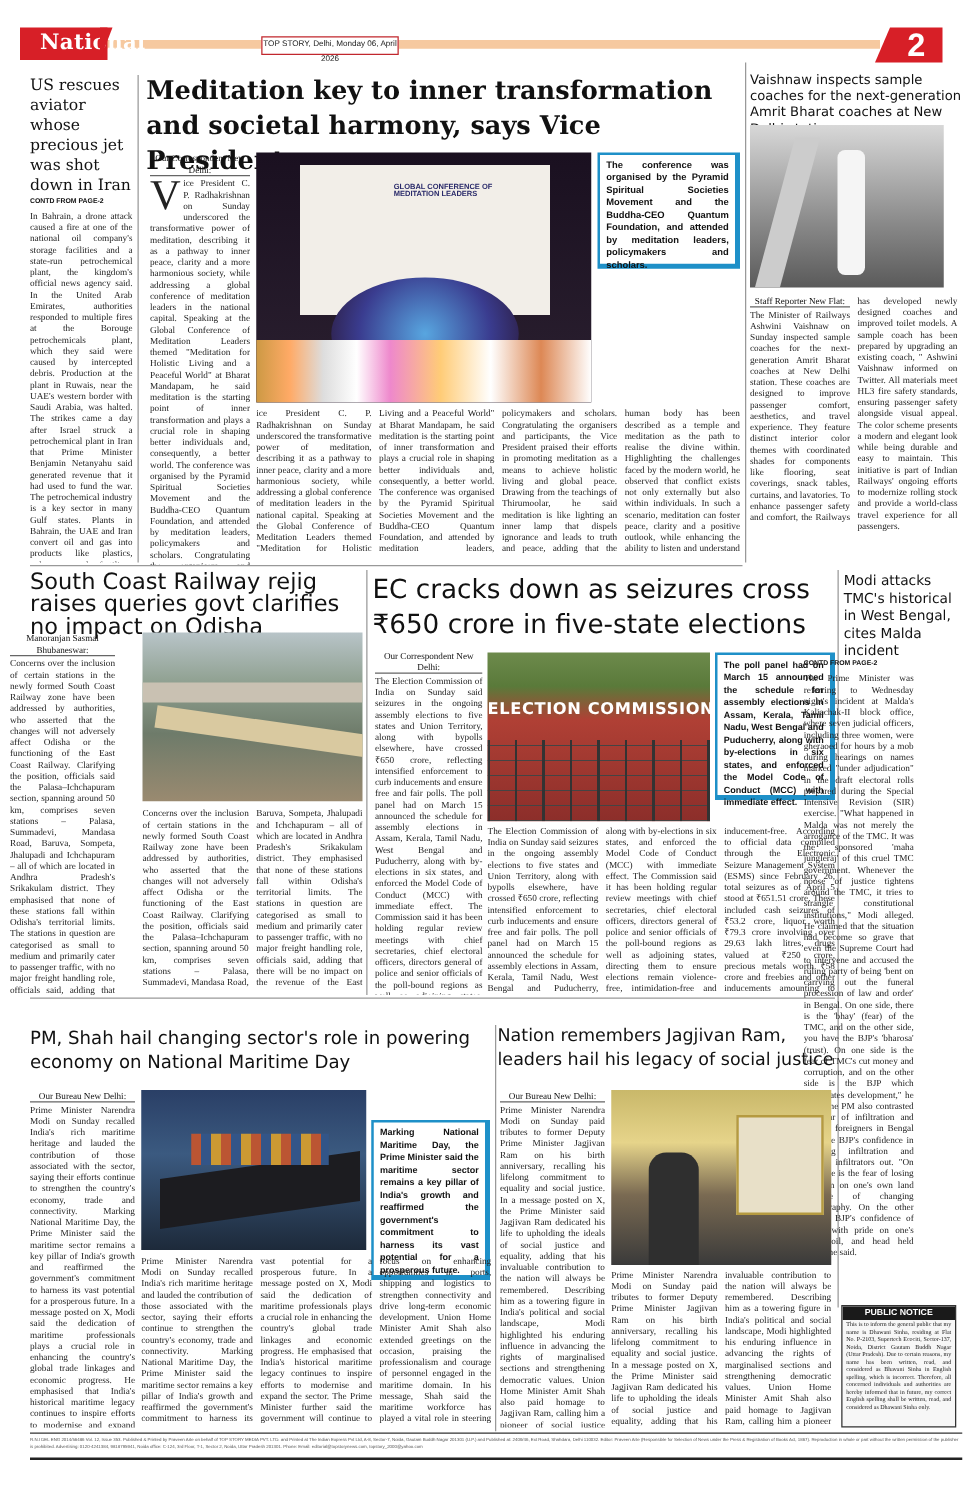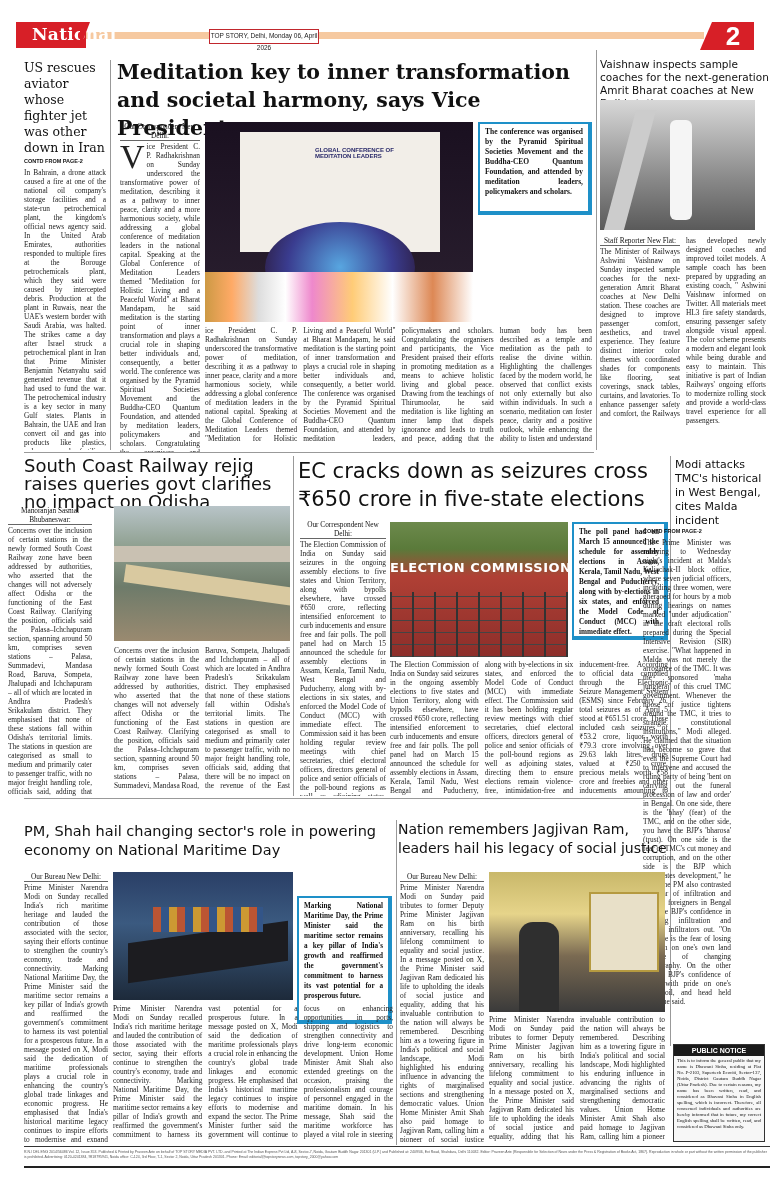--- a/index.html
+++ b/index.html
@@ -8,41 +8,41 @@
 .nat{left:16px;top:22px;width:70px;height:26px;background:#d71f27;color:#fff;font-family:"DejaVu Serif",serif;font-size:17px;font-weight:bold;padding:2px 16px;letter-spacing:.3px}
 .nat-tri{left:80px;top:22px;width:0;height:0;border-top:26px solid #d71f27;border-right:10px solid transparent}
 .band{left:84px;top:32px;width:620px;height:7px;background:#f6c9a0}
 .topstory{left:209px;top:29px;width:110px;height:15px;border:1.5px solid #c1272d;background:#fff;font-family:"Liberation Sans",sans-serif;font-size:6.5px;text-align:center;line-height:12px;color:#222}
 .pgnum{left:712px;top:22px;width:42px;height:28px;background:#d71f27;color:#fff;font-family:"Liberation Sans",sans-serif;font-weight:bold;font-size:26px;text-align:center;line-height:28px}
 .pgtri{left:700px;top:22px;border-bottom:28px solid #d71f27;border-left:12px solid transparent;width:0;height:0}
 .hl{font-family:"DejaVu Serif",serif;font-weight:bold;color:#111}
 .hl-sans{font-family:"DejaVu Sans",sans-serif;color:#111}
 .body{font-size:7.4px;line-height:9px;text-align:justify;color:#222}
 .byline{font-size:7.3px;line-height:9px;text-align:center;border-bottom:1px solid #666;margin-bottom:1px}
-.quote{border:2px solid #1e90c8;border-right-width:4px;border-bottom-width:4px;font-family:Liberation Serif, serif;font-weight:bold;font-size:7.5px;line-height:10px;padding:3px 5px;background:#fff;text-align:justify}
+.quote{border:2px solid #1e90c8;border-right-width:4px;border-bottom-width:4px;font-family:Liberation Sans, sans-serif;font-weight:bold;font-size:7.5px;line-height:10px;padding:3px 5px;background:#fff;text-align:justify}
 .photo{overflow:hidden}
 .vr{position:absolute;width:1px;background:#999}
 .hr{position:absolute;height:1px;background:#999}
 .notice{border:1px solid #333;background:#f7f7f7}
 .notice-h{background:#1a1a1a;color:#fff;font-family:"Liberation Sans",sans-serif;font-weight:bold;font-size:7px;text-align:center;height:11px;line-height:11px}
 .footer{font-family:"Liberation Sans",sans-serif;font-size:3.5px;line-height:5px;color:#555}
 .contd{font-family:"Liberation Sans",sans-serif;font-weight:bold;font-size:5.5px;margin:2px 0 4px}
 </style>
 </head>
 <body>
 
 <div class="abs band"></div>
 <div class="abs nat">National</div>
 <div class="abs nat-tri"></div>
 <div class="abs topstory">TOP STORY, Delhi, Monday 06, April 2026</div>
 <div class="abs pgtri"></div>
 <div class="abs pgnum">2</div>
 
 <div class="abs" style="left:24px;top:60px;width:82px;height:390px;overflow:hidden">
-  <div class="hl" style="font-family:'DejaVu Serif',serif;font-weight:normal;font-size:12.5px;line-height:16px">US rescues aviator whose fighter jet was other down in Iran</div>
+  <div class="hl" style="font-family:'DejaVu Serif',serif;font-weight:normal;font-size:12.5px;line-height:16px">US rescues aviator whose precious jet was shot down in Iran</div>
   <div class="contd">CONTD FROM PAGE-2</div>
   <div class="body">In Bahrain, a drone attack caused a fire at one of the national oil company's storage facilities and a state-run petrochemical plant, the kingdom's official news agency said. In the United Arab Emirates, authorities responded to multiple fires at the Borouge petrochemicals plant, which they said were caused by intercepted debris. Production at the plant in Ruwais, near the UAE's western border with Saudi Arabia, was halted. The strikes came a day after Israel struck a petrochemical plant in Iran that Prime Minister Benjamin Netanyahu said generated revenue that it had used to fund the war. The petrochemical industry is a key sector in many Gulf states. Plants in Bahrain, the UAE and Iran convert oil and gas into products like plastics, polymers and fertiliser, bringing in billions in export revenue.</div>
 </div>
 <div class="vr" style="left:110px;top:60px;height:390px"></div>
 
 <div class="abs hl" style="left:117px;top:58px;width:475px;font-size:20.5px;line-height:28px">Meditation key to inner transformation and societal harmony, says Vice President</div>
 <div class="abs" style="left:120px;top:122px;width:80px;height:330px;overflow:hidden">
   <div class="byline">Our Correspondent New Delhi:</div>
   <div class="body"><span style="float:left;font-size:34px;line-height:30px;margin-right:2px">V</span><span>ice President C. P. Radhakrishnan on Sunday underscored the transformative power of meditation, describing it as a pathway to inner peace, clarity and a more harmonious society, while addressing a global conference of meditation leaders in the national capital. Speaking at the Global Conference of Meditation Leaders themed "Meditation for Holistic Living and a Peaceful World" at Bharat Mandapam, he said meditation is the starting point of inner transformation and plays a crucial role in shaping better individuals and, consequently, a better world. The conference was organised by the Pyramid Spiritual Societies Movement and the Buddha-CEO Quantum Foundation, and attended by meditation leaders, policymakers and scholars. Congratulating the organisers and participants, the Vice President praised their efforts in promoting meditation as a means to achieve holistic living and global peace. Drawing from the teachings of Thirumoolar, he said meditation is like lighting an inner lamp that dispels ignorance and leads to truth and peace, adding that the human body has been described as a temple and meditation as the path to realise the divine within. Highlighting the challenges faced by the modern world, he observed that conflict exists not only externally but also within individuals. In such a scenario, meditation can foster peace, clarity and a positive outlook, while enhancing the ability to listen and understand others, he said. Radhakrishnan noted that meditation helps reduce stress, improve focus and strengthen emotional resilience, while also addressing issues such as overthinking and burnout. He cautioned against the excessive pursuit of material success at the cost of meaningful living, stating that while wealth provides comfort, it should not overshadow life itself. He emphasised that meditation is not limited to spiritual seekers but is relevant to everyone, enabling individuals to lead balanced and fulfilling lives. Referring to India's vision of becoming a developed nation by 2047, he said that alongside economic progress, mental well-being must be prioritised, and meditation can contribute significantly in this regard. Expressing concern over rising substance abuse, particularly among youth, the Vice President said meditation could serve as an effective tool in combating drug addiction by helping individuals manage stress, anxiety and lack of direction. He recalled his padyatra in 2004 aimed at raising awareness against drug abuse. Quoting philosopher Jiddu Krishnamurti, he said the ability to observe without evaluation is the highest form of intelligence, adding that meditation cultivates this ability and leads to personal transformation. Such transformation, he said, can create wiser individuals, compassionate leadership and more humane institutions.</span></div>
 </div>

